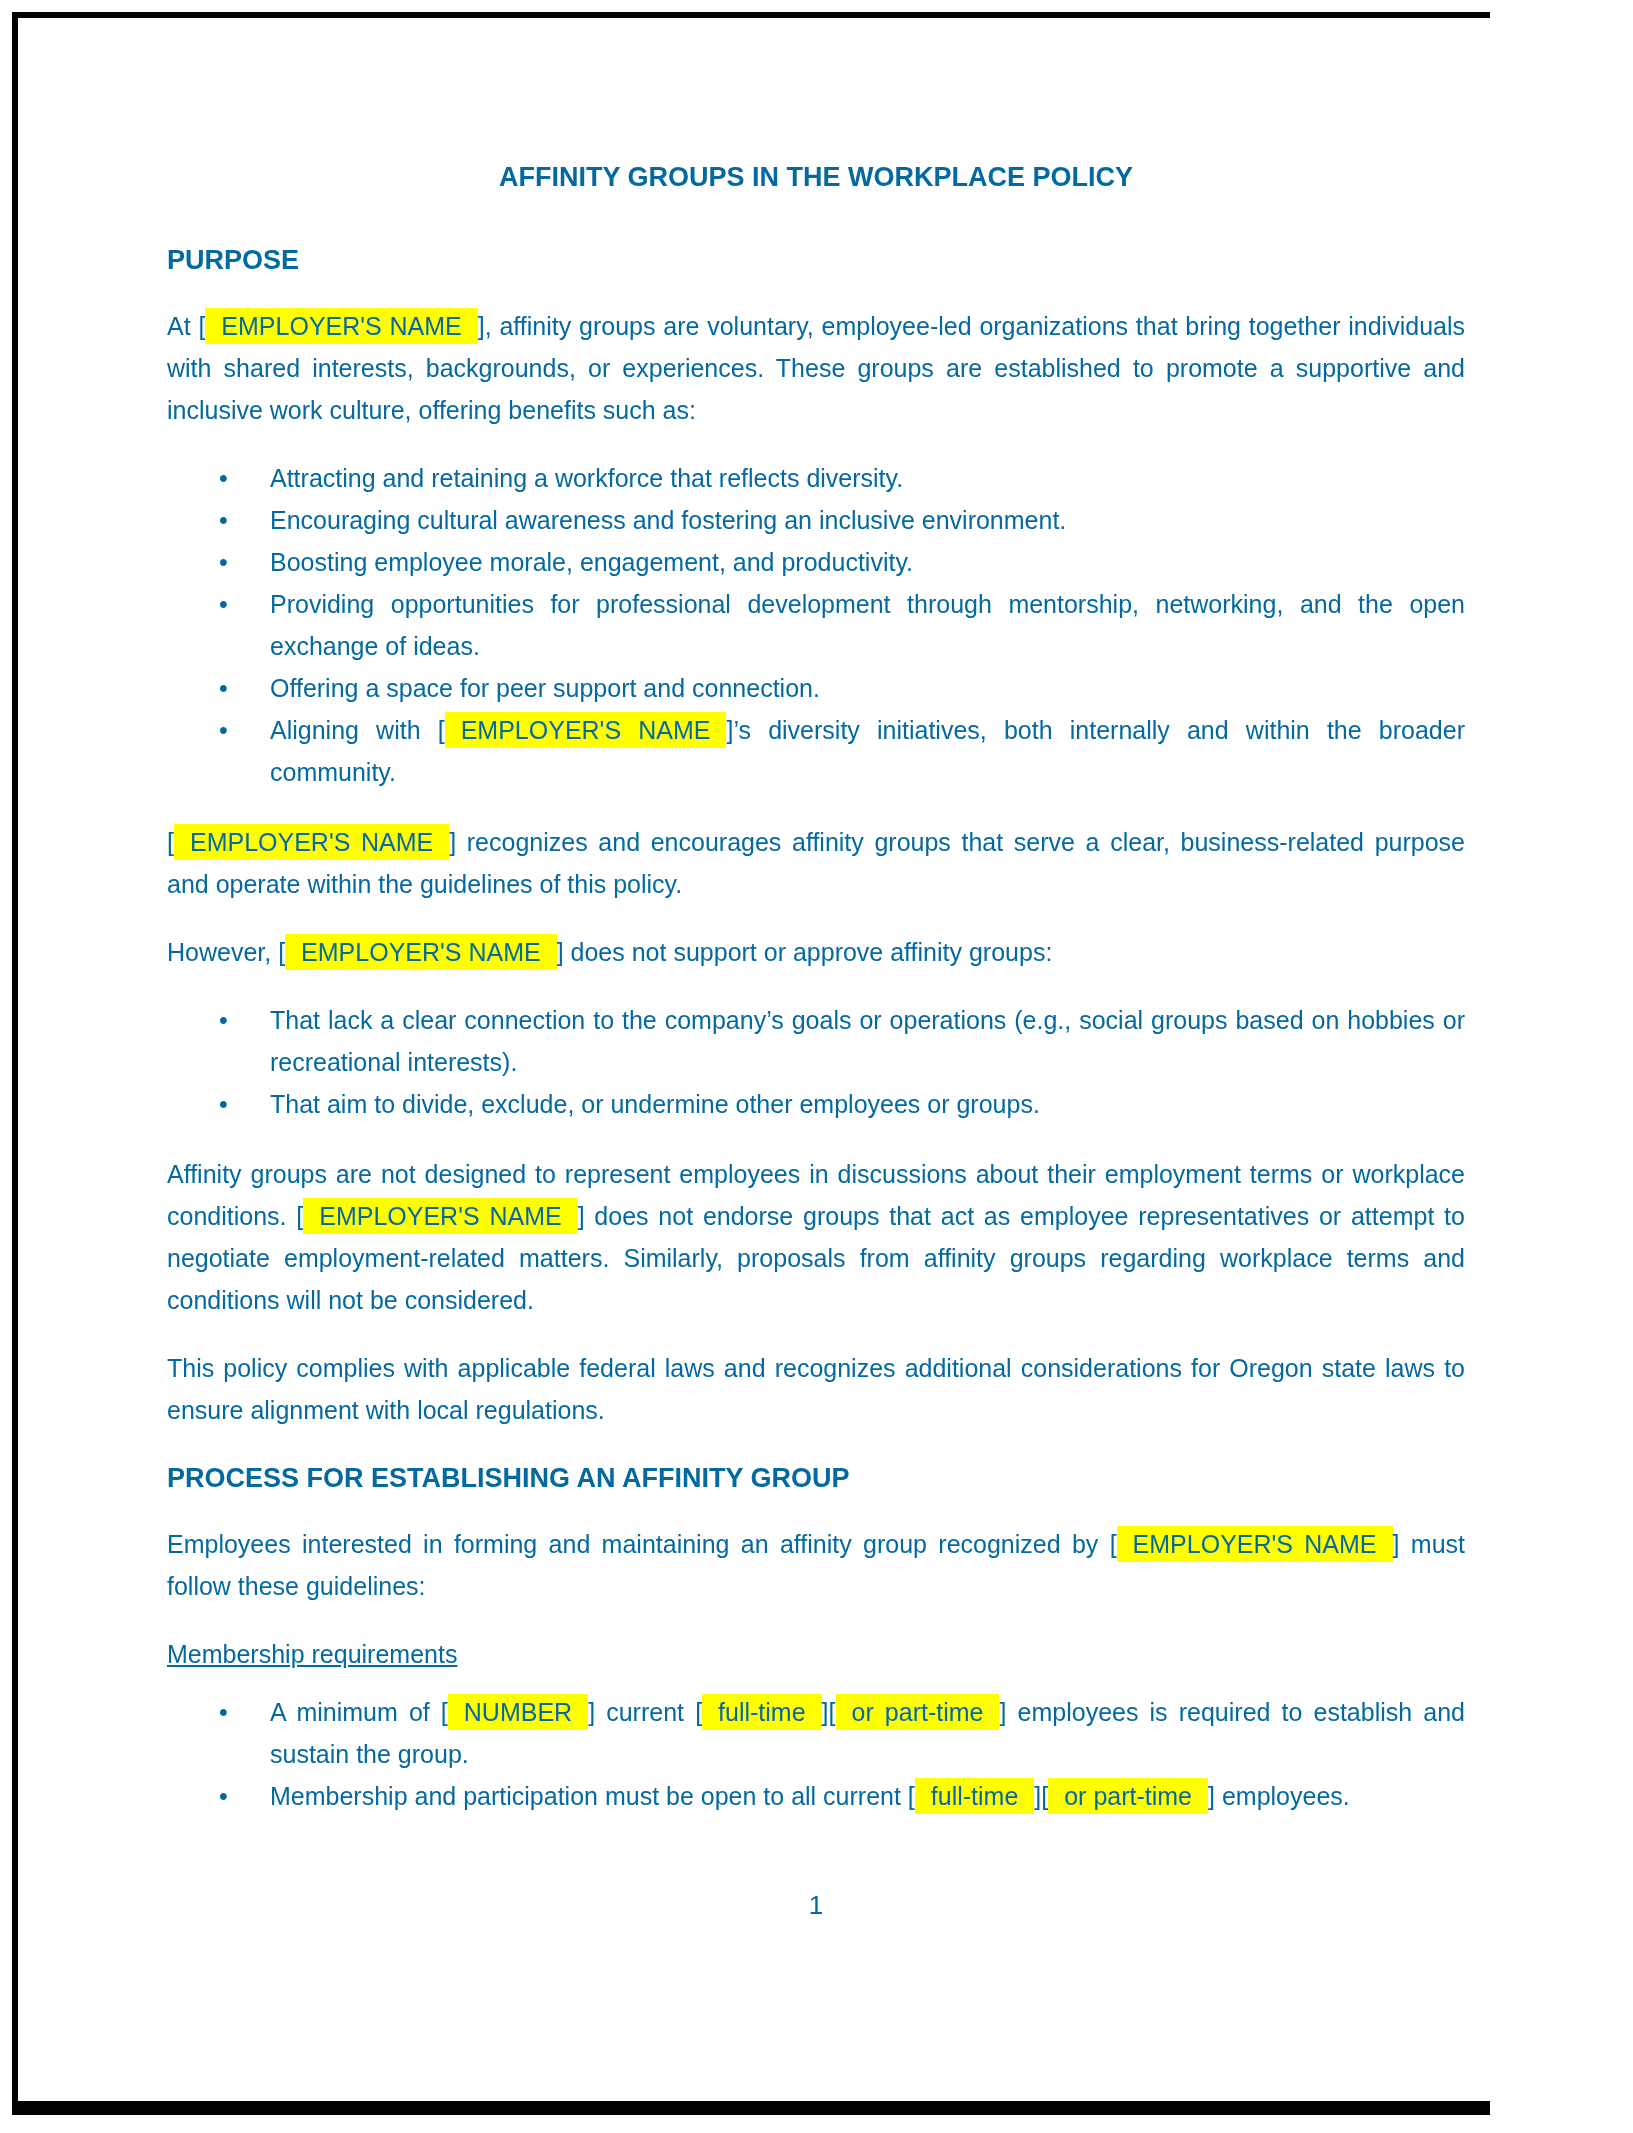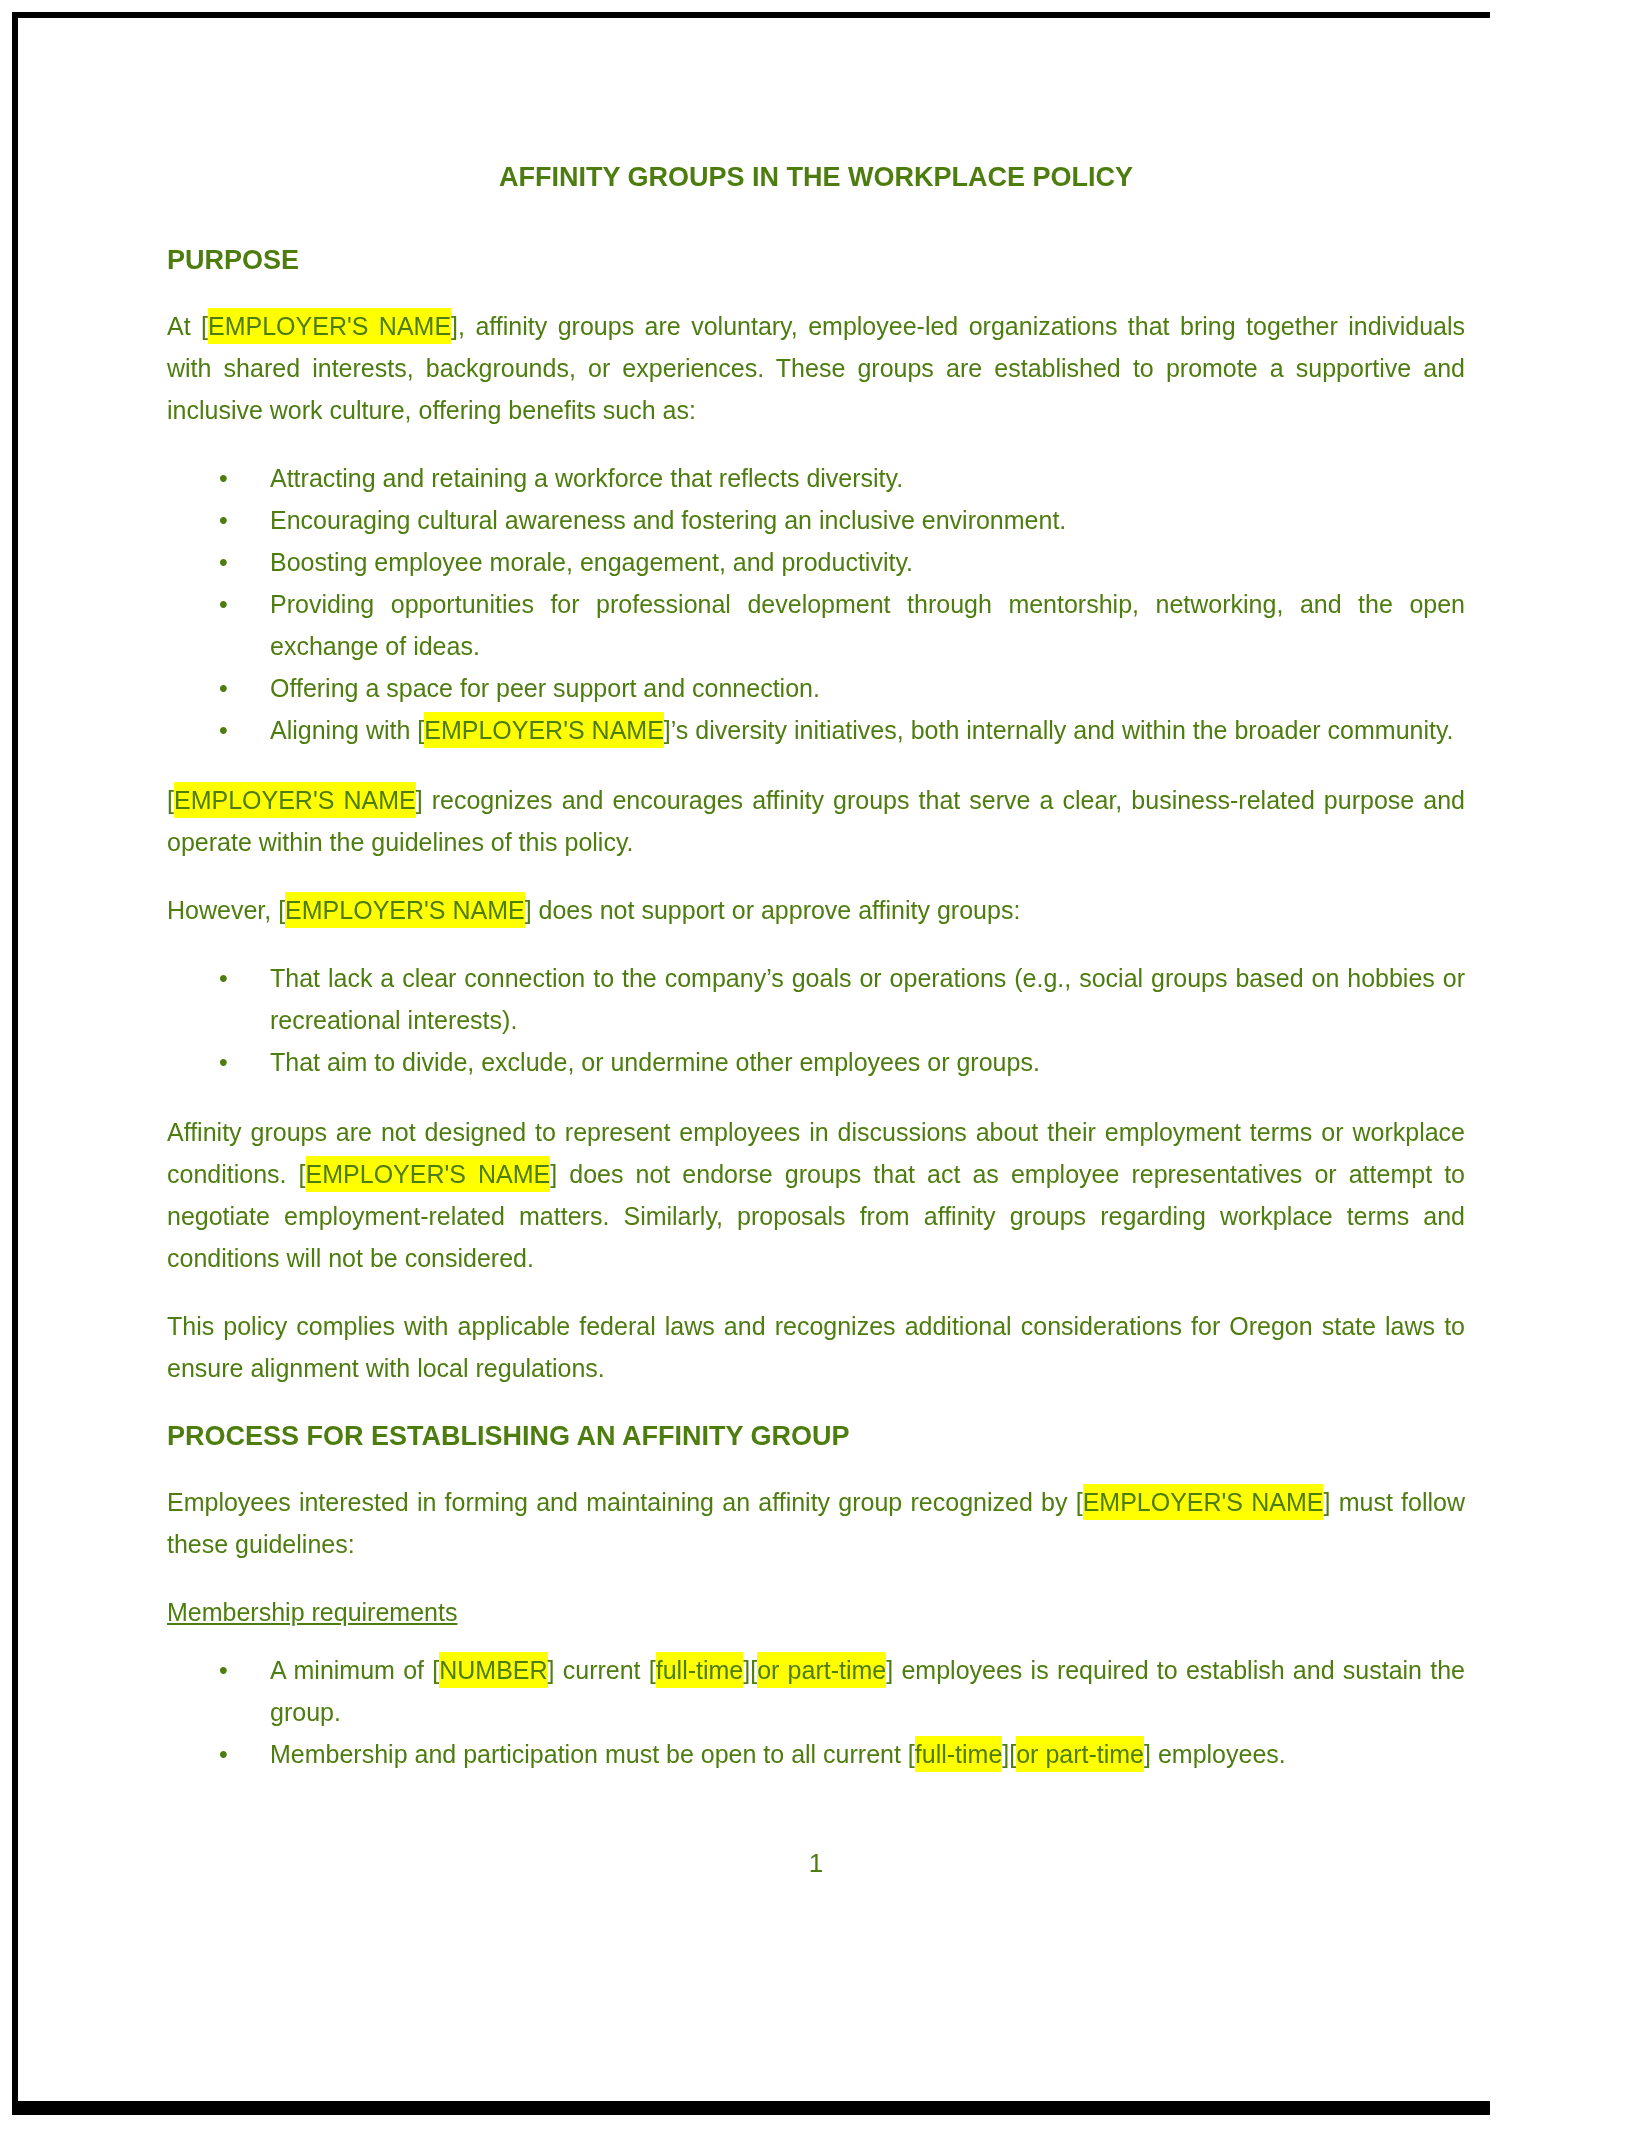--- a/index.html
+++ b/index.html
@@ -3,21 +3,21 @@
 <meta charset="utf-8">
 <style>
   * { box-sizing: border-box; }
   html, body { margin: 0; padding: 0; background: #ffffff; }
   .page {
     position: relative;
     width: 1490px;
     height: 2133px;
     background: #ffffff;
     font-family: "Liberation Sans", sans-serif;
-    color: #4d7c0f;
+    color: #0369a1;
     overflow: hidden;
   }
   .frame {
     position: absolute;
     left: 12px;
     top: 12px;
     width: 1606px;
     height: 2103px;
     border: solid #000000;
     border-width: 6px 7px 14px 6px;
@@ -62,21 +62,21 @@
   }
   .subheading {
     margin: 0 0 16px 0;
     text-decoration: underline;
     font-size: 25px;
     font-weight: normal;
     line-height: 42px;
   }
   .hl {
     background: var(--hl, #ffff00);
-    padding: 4px 0;
+    padding: 4px 16px;
   }
   .page-number {
     margin-top: 67px;
     text-align: center;
     font-size: 26px;
     line-height: 42px;
   }
 </style>
 </head>
 <body>

